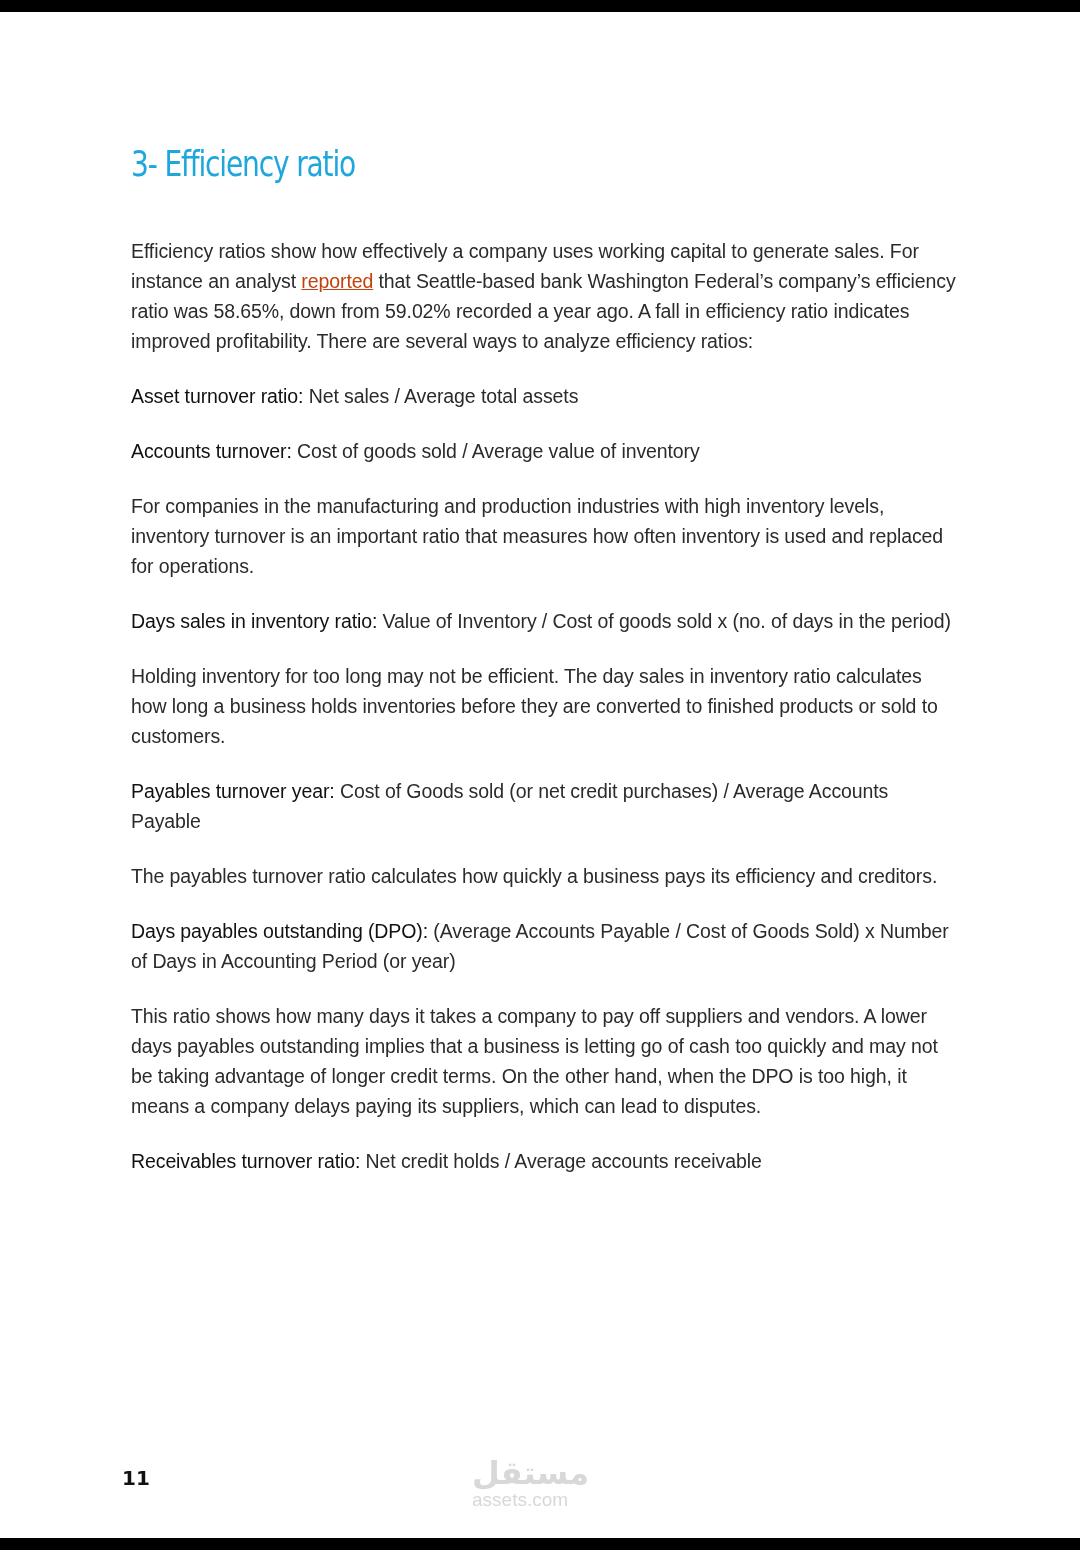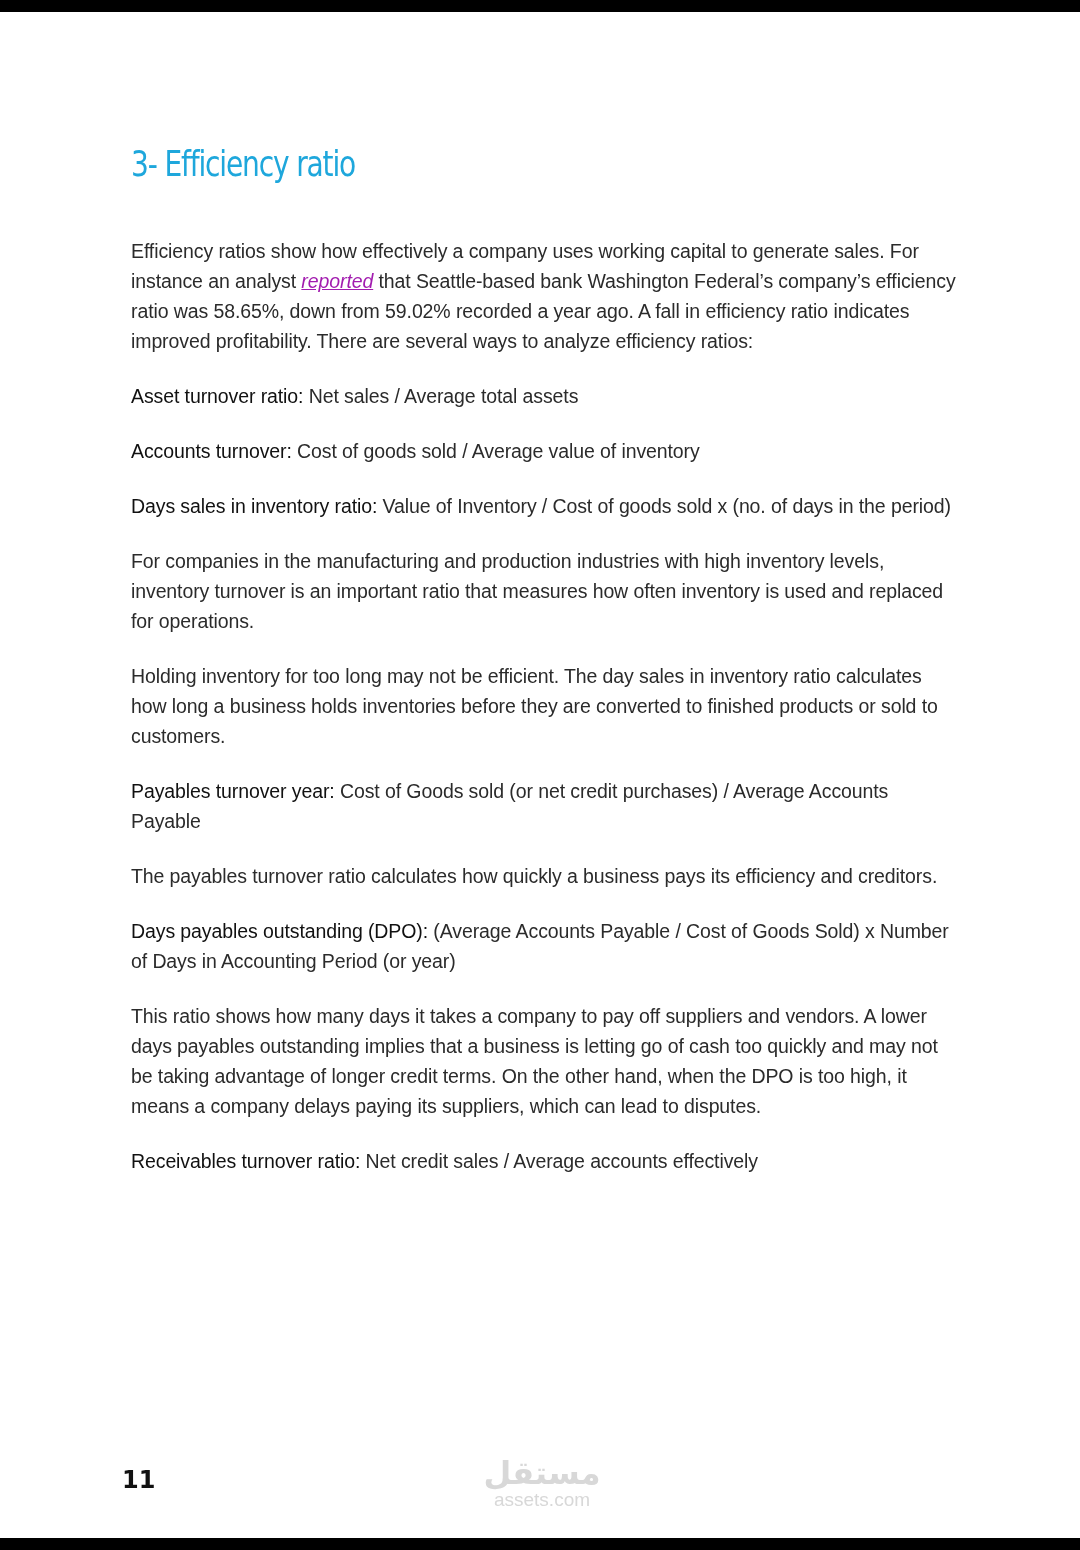--- a/index.html
+++ b/index.html
@@ -20,55 +20,55 @@
     color: #1ea7dc;
   }
   .content { position: absolute; left: 131px; top: 236px; width: 830px; }
   .content p {
     margin: 0 0 25px 0;
     font-size: 19.5px; line-height: 30px;
     color: #2b2b2b;
     letter-spacing: -0.1px;
   }
   .content p b { font-weight: normal; color: #111; }
-  .link { color: #a21caf; text-decoration: underline; font-style: italic; }
+  .link { color: #c2410c; text-decoration: underline; }
   .page-number {
     position: absolute; left: 122px; top: 1466px;
     font-family: "DejaVu Sans", sans-serif; font-weight: bold;
-    font-size: 24px; color: #111;
+    font-size: 20px; color: #111;
   }
-  .watermark { position: absolute; left: 472px; top: 1456px; width: 140px; text-align: center; color: #d8d8d8; }
+  .watermark { position: absolute; left: 472px; top: 1456px; width: 140px; text-align: left; color: #d8d8d8; }
   .wm-arabic { font-family: "DejaVu Sans", sans-serif; font-size: 32px; font-weight: bold; line-height: 34px; }
   .wm-latin { font-family: "Liberation Sans", sans-serif; font-size: 19px; line-height: 20px; }
 </style>
 </head>
 <body>
 
 <div class="bar-top"></div>
 
 <h1 class="title">3- Efficiency ratio</h1>
 
 <div class="content">
   <p><span>Efficiency ratios show how effectively a company uses working capital to generate sales. For instance an analyst </span><a class="link">reported</a><span> that Seattle-based bank Washington Federal’s company’s efficiency ratio was 58.65%, down from 59.02% recorded a year ago. A fall in efficiency ratio indicates improved profitability. There are several ways to analyze efficiency ratios:</span></p>
 
   <p><b>Asset turnover ratio:</b><span> Net sales / Average total assets</span></p>
 
   <p><b>Accounts turnover:</b><span> Cost of goods sold / Average value of inventory</span></p>
+  <p>For companies in the manufacturing and production industries with high inventory levels, inventory turnover is an important ratio that measures how often inventory is used and replaced for operations.</p>
+
   <p><b>Days sales in inventory ratio:</b><span> Value of Inventory / Cost of goods sold x (no. of days in the period)</span></p>
-
-  <p>For companies in the manufacturing and production industries with high inventory levels, inventory turnover is an important ratio that measures how often inventory is used and replaced for operations.</p>
   <p>Holding inventory for too long may not be efficient. The day sales in inventory ratio calculates how long a business holds inventories before they are converted to finished products or sold to customers.</p>
 
   <p><b>Payables turnover year:</b><span> Cost of Goods sold (or net credit purchases) / Average Accounts Payable</span></p>
   <p>The payables turnover ratio calculates how quickly a business pays its efficiency and creditors.</p>
 
   <p><b>Days payables outstanding (DPO):</b><span> (Average Accounts Payable / Cost of Goods Sold) x Number of Days in Accounting Period (or year)</span></p>
   <p>This ratio shows how many days it takes a company to pay off suppliers and vendors. A lower days payables outstanding implies that a business is letting go of cash too quickly and may not be taking advantage of longer credit terms. On the other hand, when the DPO is too high, it means a company delays paying its suppliers, which can lead to disputes.</p>
 
-  <p><b>Receivables turnover ratio:</b><span> Net credit sales / Average accounts effectively</span></p>
+  <p><b>Receivables turnover ratio:</b><span> Net credit holds / Average accounts receivable</span></p>
 </div>
 
 <div class="page-number">11</div>
 
 <div class="watermark">
   <div class="wm-arabic">مستقل</div>
   <div class="wm-latin">assets.com</div>
 </div>
 
 <div class="bar-bottom"></div>

